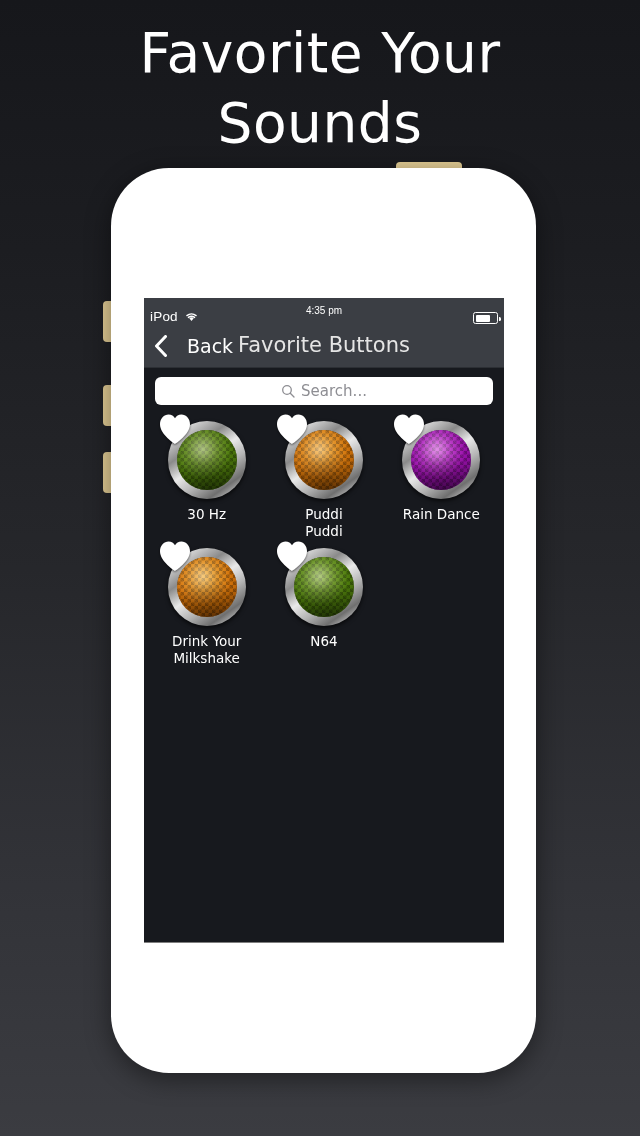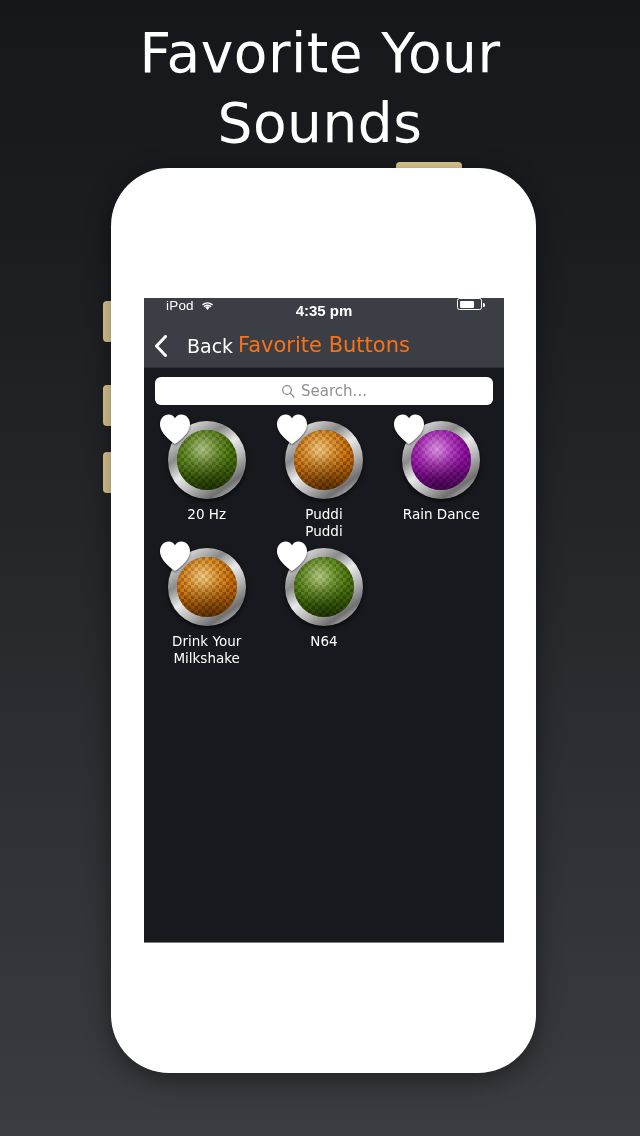--- a/index.html
+++ b/index.html
@@ -78,33 +78,33 @@
     overflow: hidden;
     z-index: 4;
     box-shadow: 0 1px 0 rgba(0,0,0,0.5);
   }
 
   
   .statusbar {
     height: 26px;
     background: #3b3e44;
     display: flex;
-    align-items: flex-start;
-    padding: 0 22px;
+    align-items: flex-end;
+    padding: 0 6px;
     color: #ffffff;
     font-size: 13px;
     position: relative;
   }
   .sb-left { display: flex; align-items: center; gap: 6px; }
   .sb-carrier { font-size: 13.5px; letter-spacing: 0.2px; }
   .wifi-icon { display: block; }
   .sb-time {
     position: absolute; left: 0; right: 0; top: 0;
     line-height: 26px; text-align: center;
-    font-size: 15px; font-weight: bold; pointer-events: none;
+    font-size: 10px; font-weight: normal; pointer-events: none;
   }
   .sb-right { margin-left: auto; display: flex; align-items: center; z-index:1;}
   .battery {
     width: 25px; height: 12px;
     border: 1.5px solid #ffffff; border-radius: 2.5px;
     box-sizing: border-box; position: relative;
     padding: 1.5px;
   }
   .battery::after {
     content: ""; position: absolute;
@@ -125,21 +125,21 @@
   .back-btn {
     display: flex; align-items: center; gap: 20px;
     padding-left: 10px; color: #ffffff;
     font-size: 19px; font-family: "DejaVu Sans", sans-serif;
     cursor: pointer; z-index: 1;
   }
   .chev { display: block; }
   .nav-title {
     position: absolute; left: 0; right: 0; top: 0;
     line-height: 43px; text-align: center;
-    color: #f97316; font-size: 21px;
+    color: #e5e5e5; font-size: 21px;
     font-family: "DejaVu Sans", sans-serif;
     pointer-events: none;
   }
 
   
   .search-wrap { padding: 9px 11px 10px 11px; background: #17191e; }
   .search-box {
     height: 28px; background: #ffffff;
     border-radius: 6px;
     display: flex; align-items: center; justify-content: center;
@@ -270,21 +270,21 @@
           <div class="ring"></div>
           <div class="dome">
             <div class="dome-base" style="background:radial-gradient(circle at 45% 33%, #6d9419 0%, #4e7a0c 48%, #2c4a06 100%)"></div>
             <div class="dome-check"></div>
             <div class="dome-gloss"></div>
           </div>
           <svg class="heart" viewBox="0 0 34 32">
             <path d="M17 31 C17 31 2 21.5 2 11.2 C2 5.6 6 1.5 10.6 1.5 C13.5 1.5 15.8 3 17 5.2 C18.2 3 20.5 1.5 23.4 1.5 C28 1.5 32 5.6 32 11.2 C32 21.5 17 31 17 31 Z" fill="#ffffff"></path>
           </svg>
         </div>
-        <div class="label">20 Hz</div>
+        <div class="label">30 Hz</div>
       </div>
       <div class="cell">
         <div class="btn-wrap">
           <div class="ring"></div>
           <div class="dome">
             <div class="dome-base" style="background:radial-gradient(circle at 45% 33%, #f19a10 0%, #d2740a 48%, #8a4504 100%)"></div>
             <div class="dome-check"></div>
             <div class="dome-gloss"></div>
           </div>
           <svg class="heart" viewBox="0 0 34 32">

